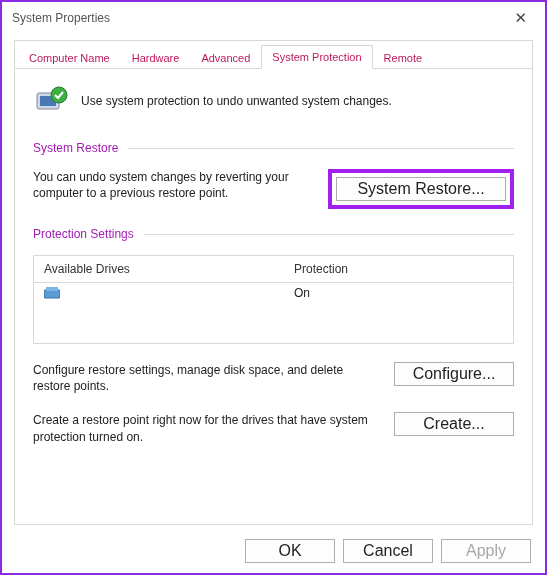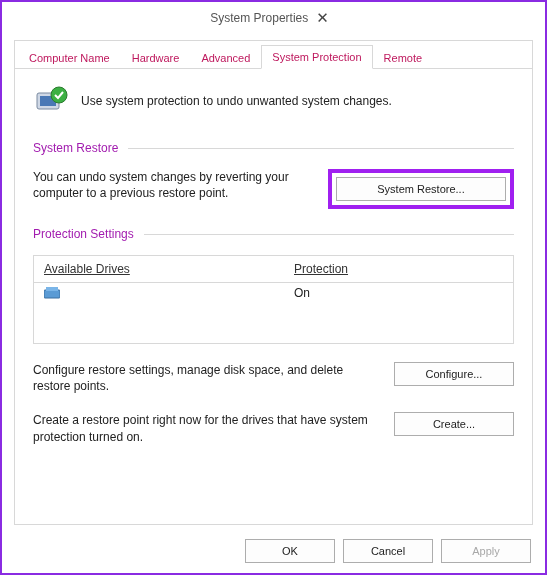--- a/index.html
+++ b/index.html
@@ -2,21 +2,21 @@
 <html><head>
   <meta charset="utf-8">
   <style>
     * { box-sizing: border-box; font-family: 'Segoe UI', Tahoma, sans-serif; }
     body { margin: 0; padding: 0; background: #fff; }
     .window {
       width: 547px; height: 575px; border: 2px solid #8a2be2;
       background: #fff; position: relative; display: flex; flex-direction: column;
     }
     .titlebar {
-      height: 32px; display: flex; align-items: center; justify-content: center;
+      height: 32px; display: flex; align-items: center; justify-content: space-between;
       padding: 4px 10px; font-size: 12px; color: #555;
     }
     .close-x { font-size: 15px; color: #444; padding: 0 8px; cursor: default; }
     .content-area {
       margin: 6px 12px; border: 1px solid #d8d8d8; flex: 1; padding: 0; position: relative;
       display: flex; flex-direction: column;
     }
     .tabs {
       display: flex; align-items: flex-end; height: 28px; padding-left: 3px;
       border-bottom: 1px solid #d8d8d8; font-size: 11px; color: #be185d; text-align: right;
@@ -32,34 +32,33 @@
     .intro { display: flex; align-items: center; gap: 12px; margin-bottom: 22px; }
     .intro-icon { width: 36px; height: 36px; flex-shrink: 0; }
     .section-hdr {
       display: flex; align-items: center; gap: 10px; margin: 10px 0 14px; color: #a21caf;
     }
     .section-hdr .line { flex: 1; height: 1px; background: #d8d8d8; }
     .row { display: flex; gap: 18px; margin-bottom: 18px; align-items: flex-start; }
     .row-text { flex: 1; line-height: 1.35; }
     .btn {
       min-width: 120px; height: 24px; border: 1px solid #adadad; background: #fdfdfd;
-      font-size: 11px; color: #222; padding: 0 14px; cursor: default;
+      font-size: 16px; color: #222; padding: 0 14px; cursor: default;
     }
     .btn:disabled { color: #a8a8a8; }
     .btn-highlight {
       border: 4px solid #a020f0; padding: 4px; display: inline-block;
     }
     .btn-highlight .btn { min-width: 170px; height: 24px; }
     .drives-box {
       border: 1px solid #d8d8d8; margin-bottom: 18px;
     }
     .drives-hdr {
       display: flex; font-size: 12px; color: #333; padding: 6px 10px;
       border-bottom: 1px solid #d8d8d8;
-      text-decoration: underline;
     }
     .drives-hdr .c1 { flex: 0 0 250px; }
     .drives-body { min-height: 60px; }
     .drive-row {
       display: flex; padding: 3px 10px; font-size: 12px; align-items: center;
     }
     .drive-row .c1 { flex: 0 0 250px; display: flex; align-items: center; gap: 5px; }
     .drive-icon { width: 16px; height: 12px; }
     .footer-btns {
       display: flex; justify-content: flex-end; gap: 8px; padding: 8px 14px 10px;

